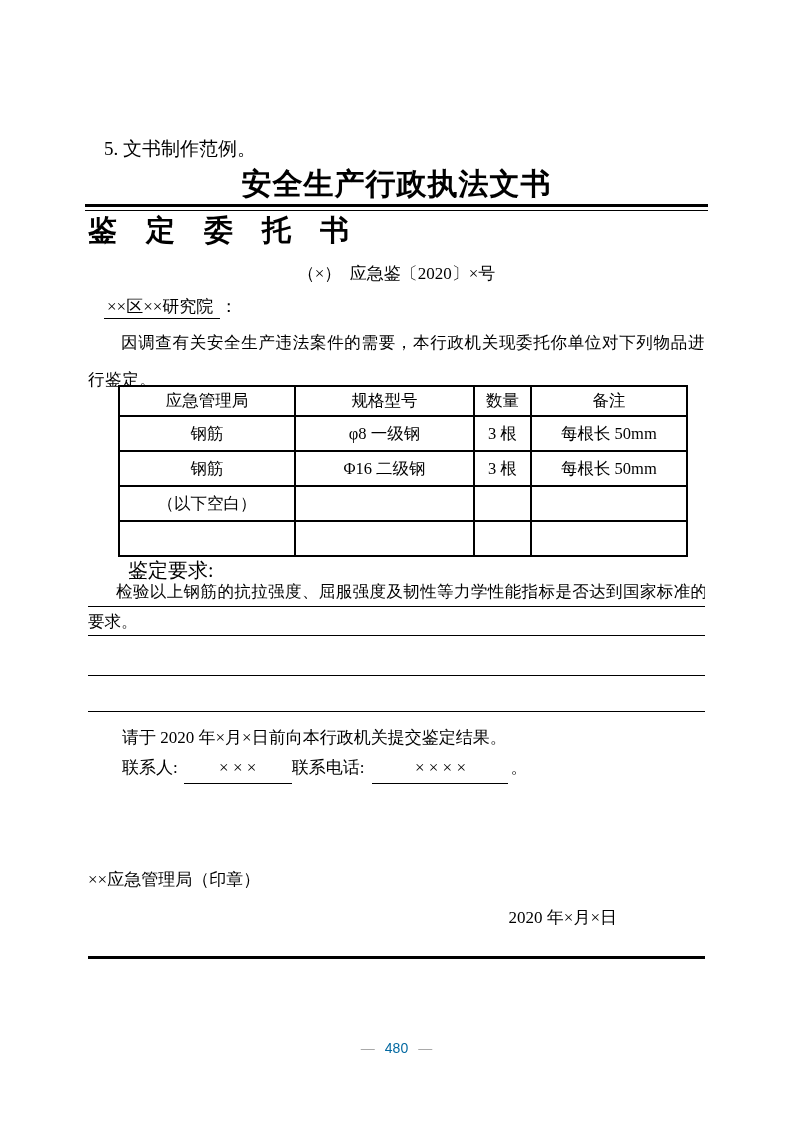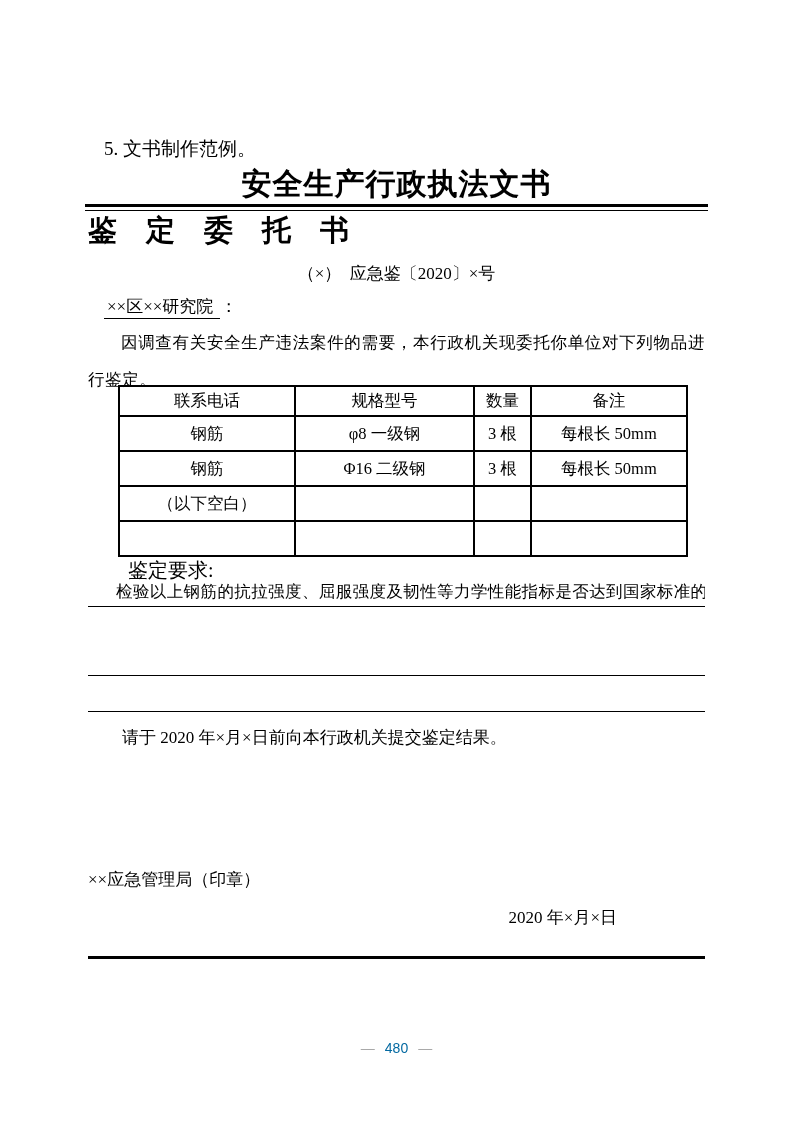--- a/index.html
+++ b/index.html
@@ -168,21 +168,21 @@
 
   <table class="abs items-table">
     <colgroup>
       <col class="col-name">
         <col class="col-spec">
         <col class="col-qty">
         <col class="col-note">
     </colgroup>
     <thead>
       <tr>
-        <th>联系电话</th>
+        <th>应急管理局</th>
         <th>规格型号</th>
         <th>数量</th>
         <th>备注</th>
       </tr>
     </thead>
     <tbody>
       <tr>
         <td>钢筋</td>
         <td>φ8 一级钢</td>
         <td>3 根</td>
@@ -206,26 +206,28 @@
         <td></td>
         <td></td>
       </tr>
     </tbody>
   </table>
 
   <div class="abs req-label bindtext">鉴定要求:</div>
 
   <div class="abs u-line req-line1 bindtext">检验以上钢筋的抗拉强度、屈服强度及韧性等力学性能指标是否达到国家标准的</div>
 
+  <div class="abs u-line req-line2 bindtext">要求。</div>
 
   <div class="abs u-line blank-line1"></div>
   <div class="abs u-line blank-line2"></div>
 
   <div class="abs deadline-line bindtext">请于 2020 年×月×日前向本行政机关提交鉴定结果。</div>
 
+  <div class="abs contact-line"><span>联系人:</span><span class="fill-field fill-name">× × ×</span><span>联系电话:</span><span class="fill-field fill-phone">× × × ×</span><span>。</span></div>
 
   <div class="abs agency-line bindtext">××应急管理局（印章）</div>
 
   <div class="abs date-line bindtext">2020 年×月×日</div>
 
   <div class="abs footer-rule"></div>
 
 
   <div class="abs page-number"><span class="dash">—</span><span class="num">480</span><span class="dash">—</span></div>
 

